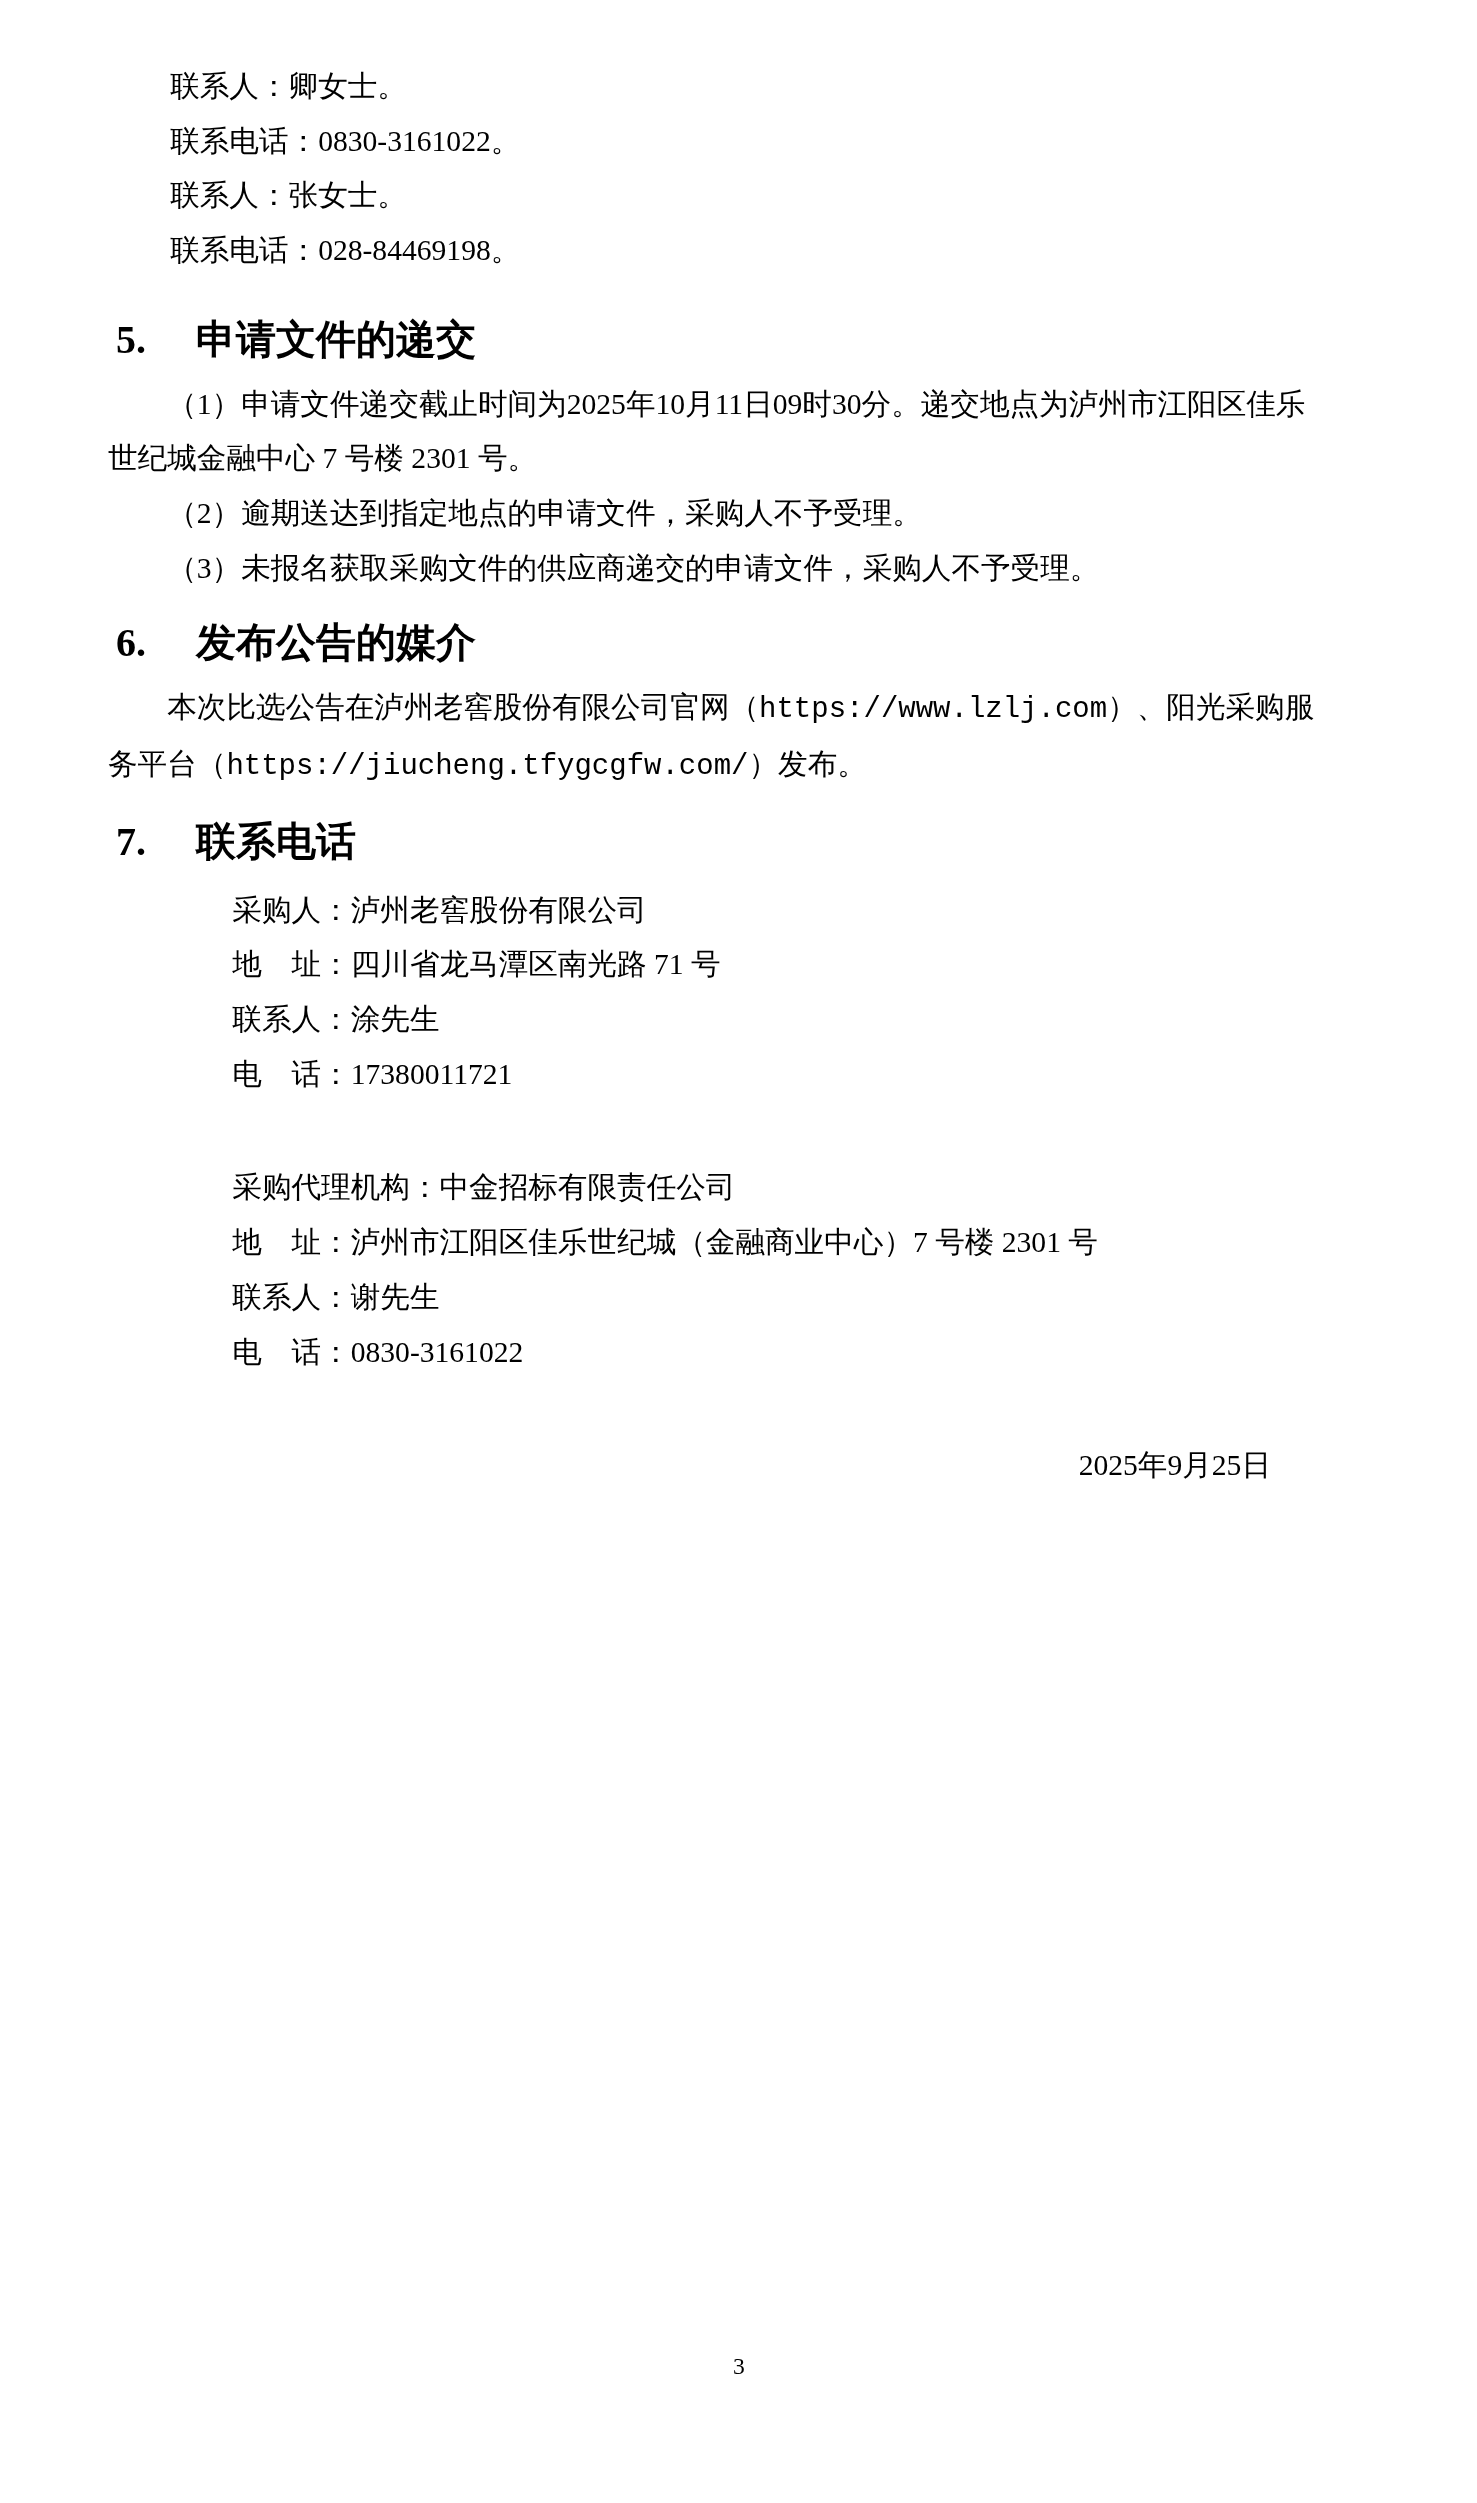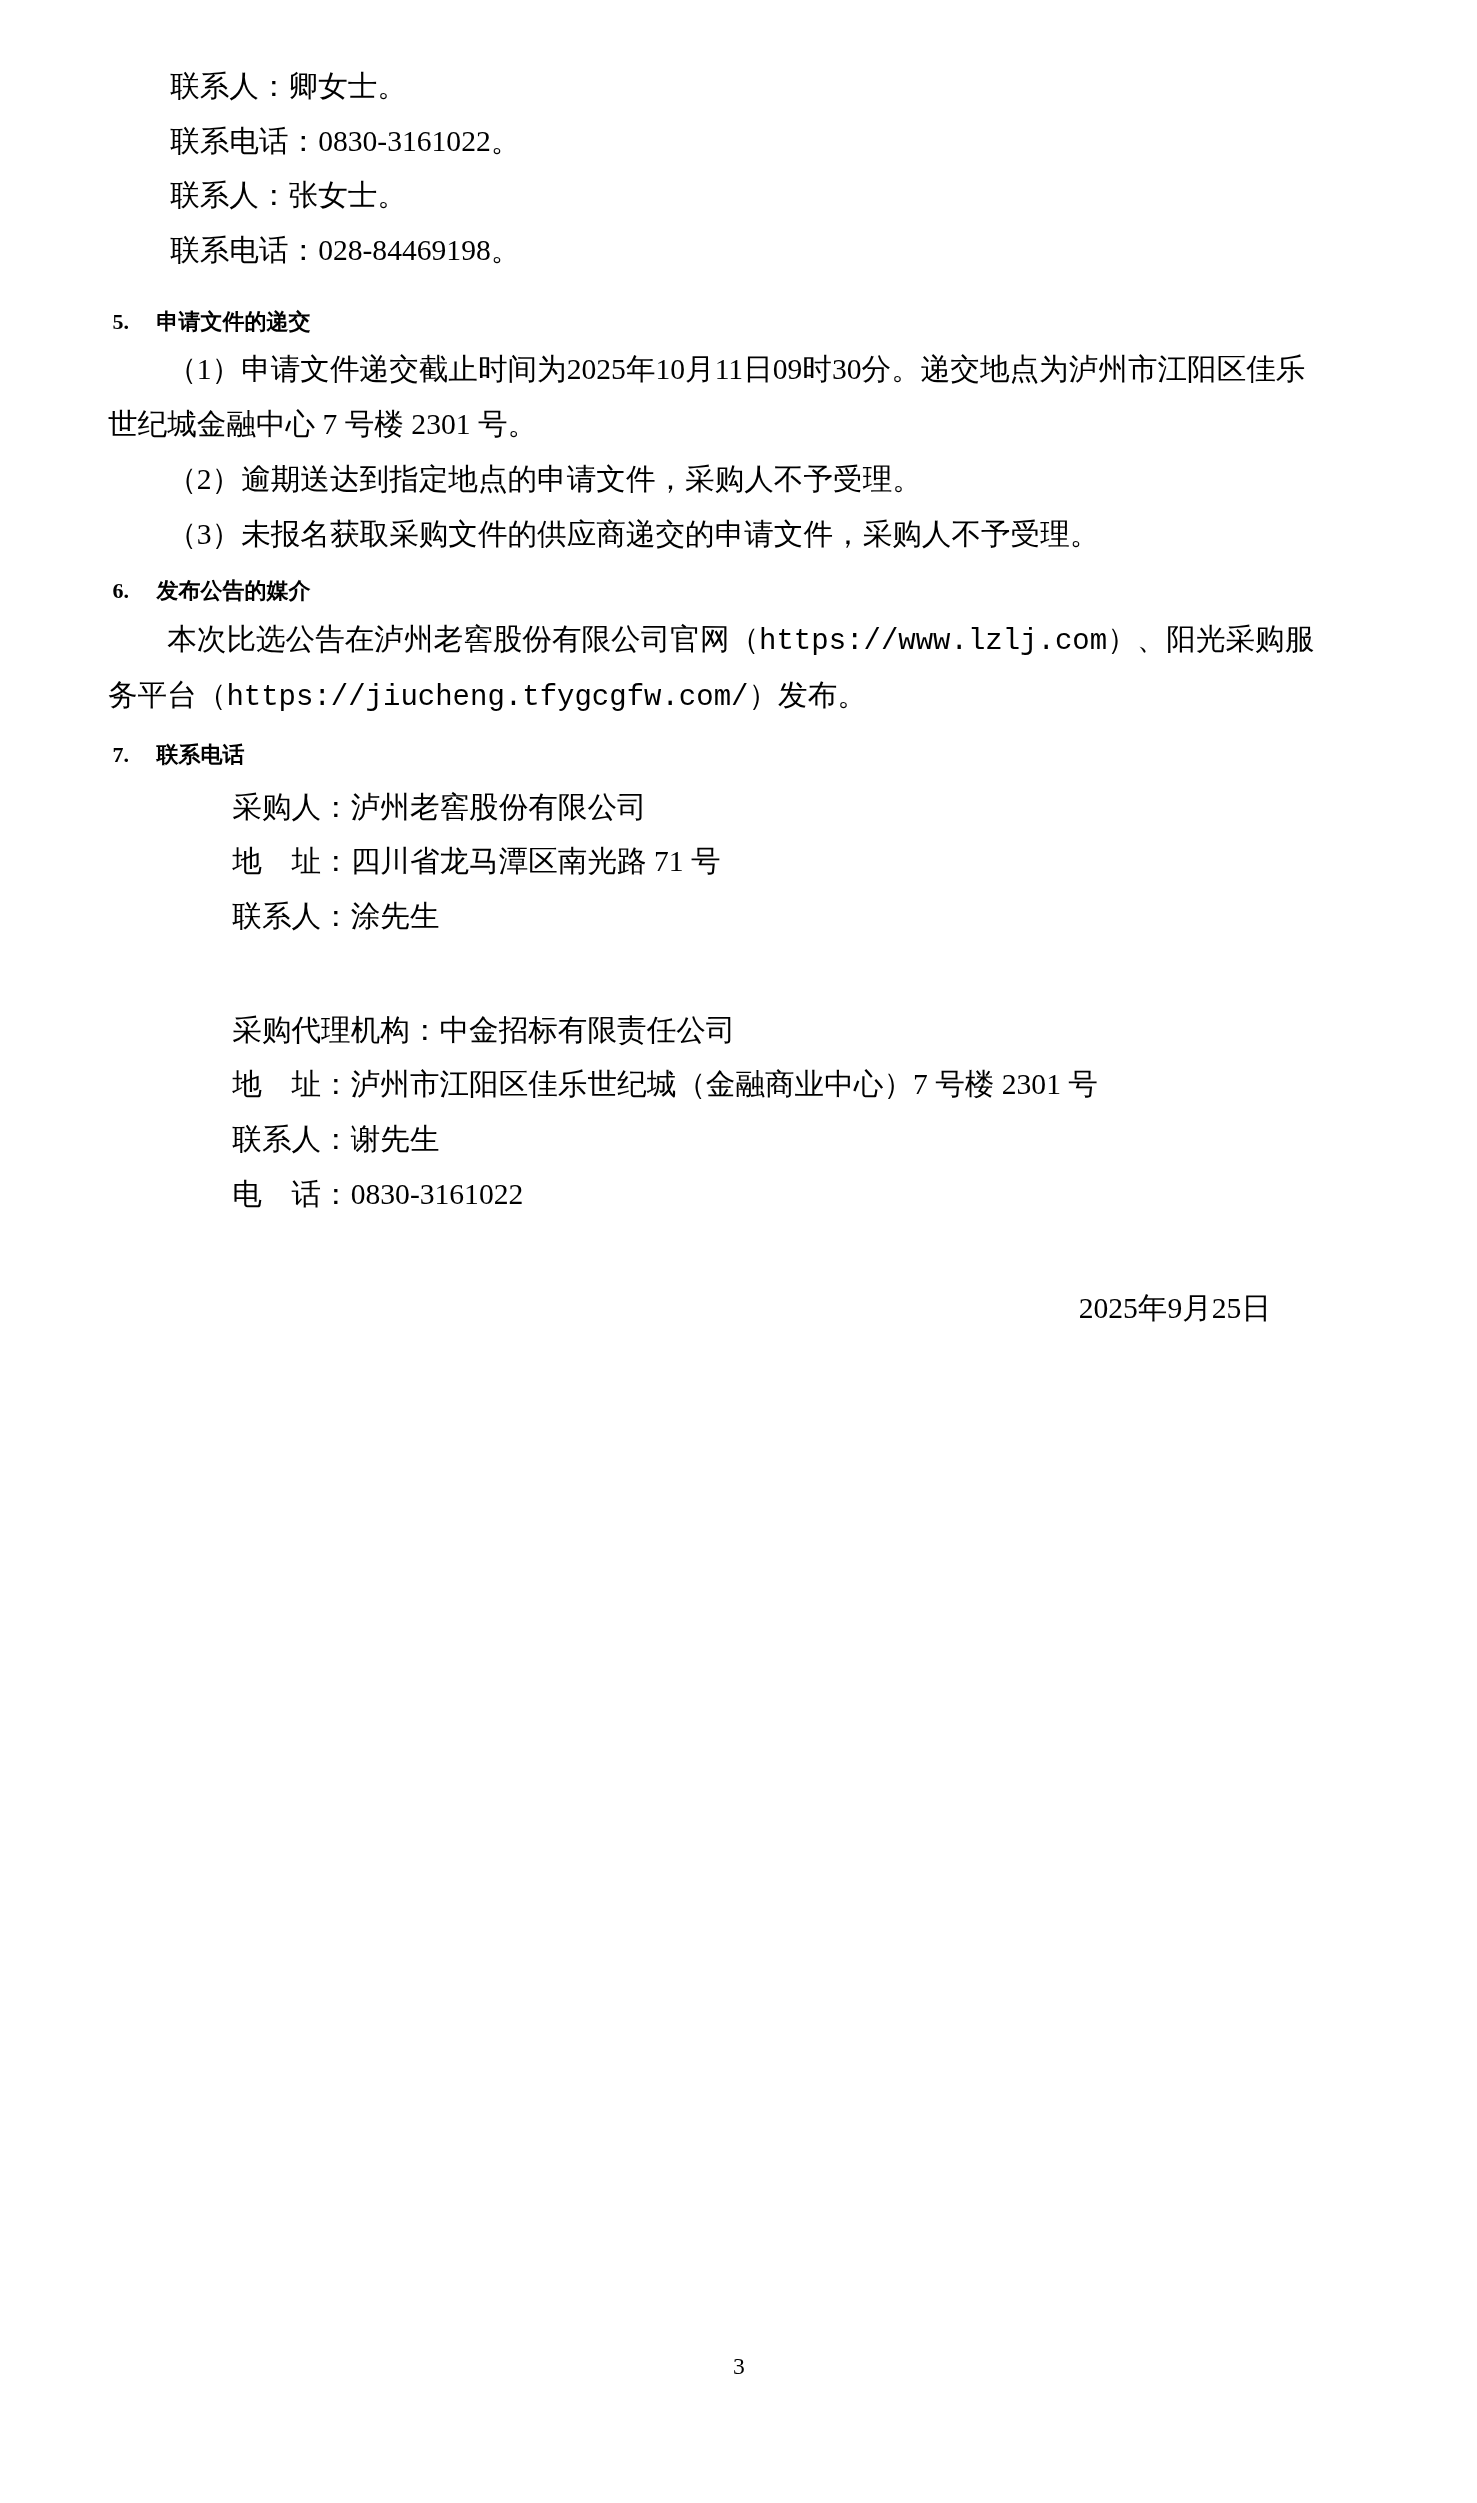--- a/index.html
+++ b/index.html
@@ -23,21 +23,21 @@
   .doc-body {
     font-size: 29.6px;
     line-height: 1.85;
   }
   .line {
     white-space: pre-wrap;
   }
   .heading {
     font-weight: bold;
     font-family: "Liberation Sans", "DejaVu Sans", sans-serif;
-    font-size: 22px;
+    font-size: 40px;
     margin-top: 9.9px;
     padding-left: 0.2em;
   }
   .heading .num {
     display: inline-block;
     min-width: 2.0em;
     font-family: "Liberation Serif", serif;
   }
   .u {
     text-underline-offset: 3.9px;
@@ -113,20 +113,21 @@
     </div>
 
     <div class="heading">
       <span class="num">7.</span><span>联系电话</span>
     </div>
 
     <div class="contact-block">
       <div class="contact-row"><span>采购人：</span><span class="u">泸州老窖股份有限公司</span></div>
       <div class="contact-row"><span>地　址：</span><span class="u">四川省龙马潭区南光路 71 号</span></div>
       <div class="contact-row"><span>联系人：</span><span class="u">涂先生</span></div>
+      <div class="contact-row"><span>电　话：</span><span class="u">17380011721</span></div>
     </div>
 
     <div class="spacer-lg"></div>
 
     <div class="contact-block">
       <div class="contact-row"><span>采购代理机构：</span><span class="u">中金招标有限责任公司</span></div>
       <div class="contact-row"><span>地　址：</span><span class="u">泸州市江阳区佳乐世纪城（金融商业中心）7 号楼 2301 号</span></div>
       <div class="contact-row"><span>联系人：</span><span class="u">谢先生</span></div>
       <div class="contact-row"><span>电　话：</span><span class="u">0830-3161022</span></div>
     </div>

